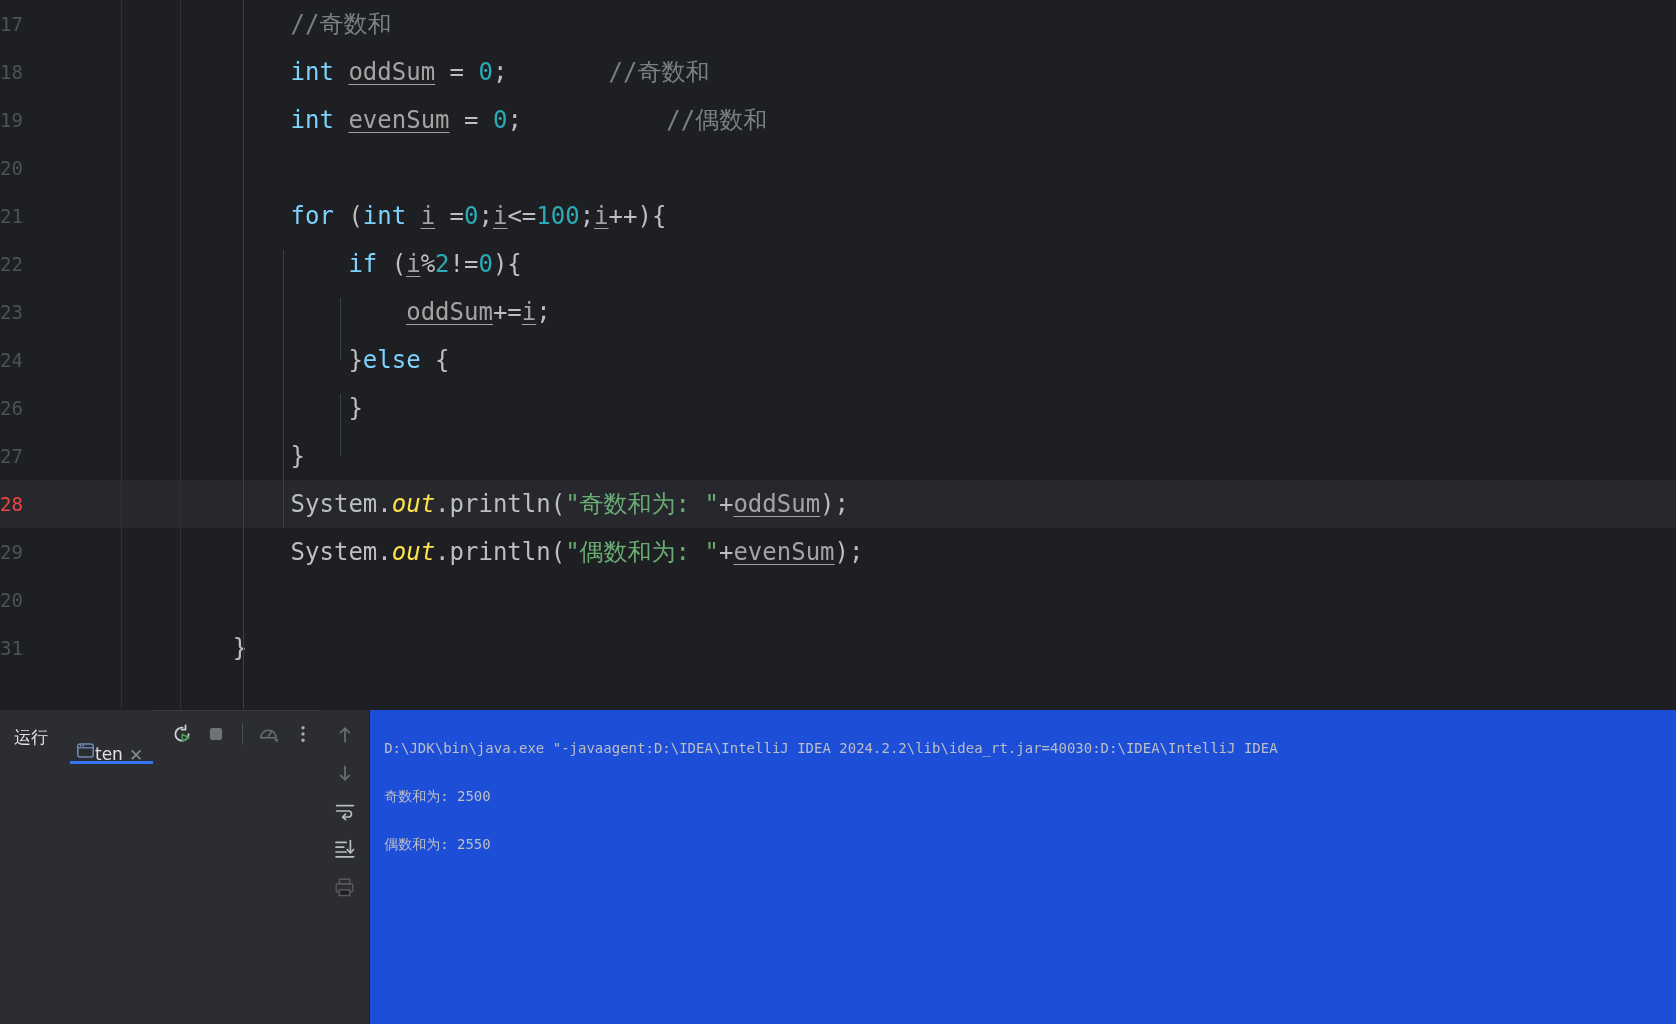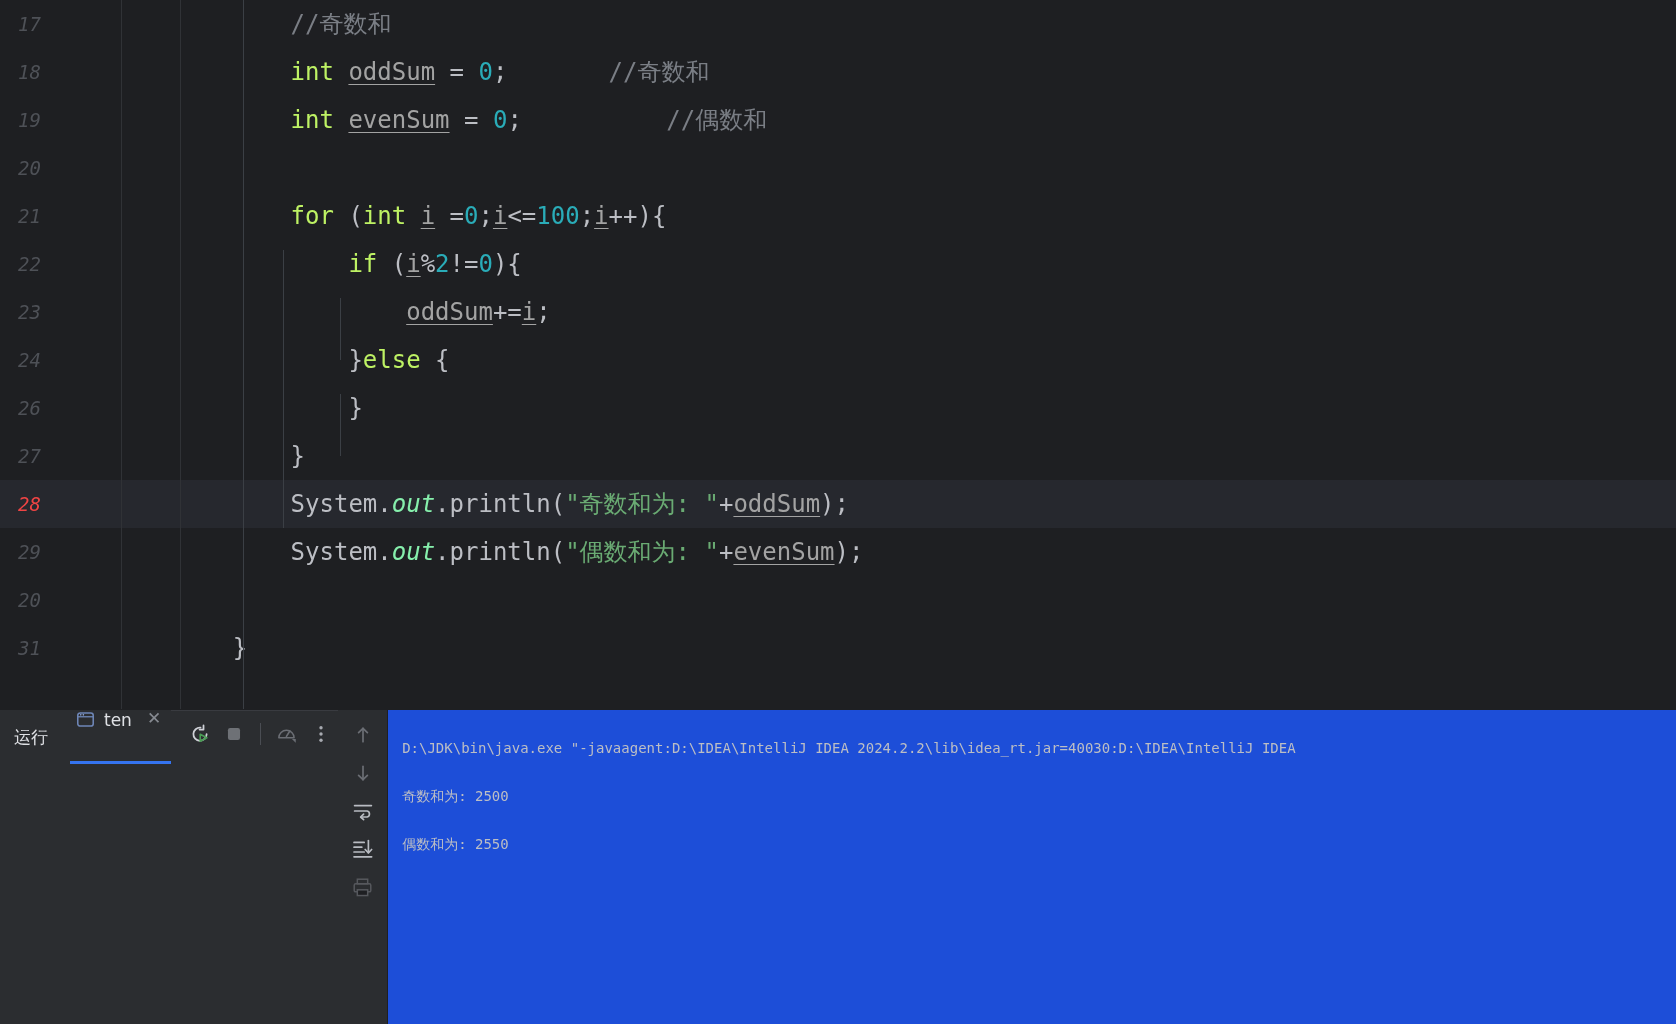--- a/index.html
+++ b/index.html
@@ -44,27 +44,25 @@
     align-items: center;
     white-space: pre;
   }
   .code-row.current {
     background: #26282e;
   }
 
   .gutter-num {
     width: 57px;
     min-width: 57px;
-    text-align: right;
     padding-right: 16px;
     color: #4e5157;
     font-family: "DejaVu Sans Mono", "Liberation Mono", monospace;
     font-size: 19px;
     user-select: none;
-    font-style: italic;
   }
   .code-row.current .gutter-num {
     color: #ef4444;
   }
 
   .gutter-icons {
     width: 60px;
     min-width: 60px;
     height: 48px;
   }
@@ -102,26 +100,26 @@
   
   .indent-guide {
     position: absolute;
     width: 1px;
     background: #3b3f45;
     z-index: 2;
     pointer-events: none;
   }
 
   
-  .tok-kw      { color: #bef264; }
+  .tok-kw      { color: #7dd3fc; }
   .tok-num     { color: #2aacb8; }
   .tok-str     { color: #6aab73; }
   .tok-cmt     { color: #7a7e85; }
   .tok-plain   { color: #bcbec4; }
-  .tok-field   { color: #86efac; font-style: italic; margin-top: 40px; }
+  .tok-field   { color: #fde047; font-style: italic; margin-top: 40px; }
   .tok-localvar{ color: #a3a3a3; text-decoration: underline; text-underline-offset: 4px; text-decoration-thickness: 1px; }
 
   
   .run-panel {
     flex: 1;
     background: #2b2d30;
     display: flex;
     flex-direction: row;
     border-top: 1px solid #1e1f22;
     min-height: 0;
@@ -139,22 +137,21 @@
   .run-title {
     color: #dfe1e5;
     font-size: 17px;
     padding-left: 14px;
     padding-right: 22px;
     user-select: none;
   }
 
   .run-tab {
     display: flex;
-    align-items: flex-start;
-    gap: 9px;
+    align-items: flex-end;
     height: 54px;
     padding: 0 10px 0 6px;
     position: relative;
     cursor: default;
   }
   .run-tab .tab-label {
     color: #dfe1e5;
     font-size: 17px;
   }
   .run-tab .tab-underline {

